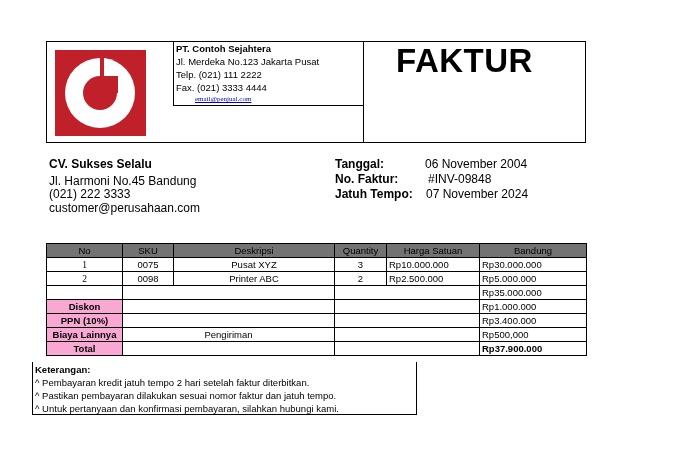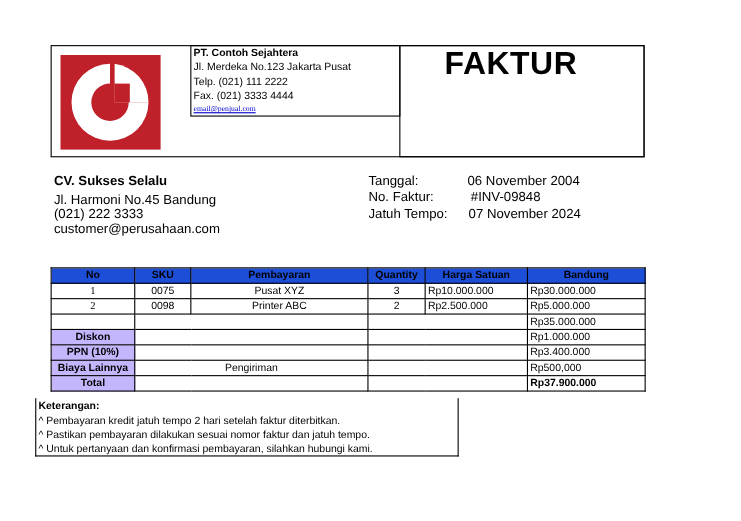--- a/index.html
+++ b/index.html
@@ -2,29 +2,29 @@
 <html><head>
 <meta charset="utf-8">
 <style>
   html, body { margin:0; padding:0; background:#ffffff; }
   body { width:674px; height:474px; position:relative; overflow:hidden; font-family:"Liberation Sans", sans-serif; color:#000; }
   .box { position:absolute; border:1px solid #000; box-sizing:border-box; }
   .logo { position:absolute; left:55px; top:50px; width:91px; height:86px; background:#C0202A; }
   .co-line { position:absolute; left:176px; font-size:9.5px; white-space:nowrap; }
   .co-name { font-weight:bold; }
   .co-email { font-family:"Liberation Serif", serif; font-size:7px; color:#0000cc; text-decoration:underline; }
-  .title { position:absolute; left:364px; top:42px; width:201px; text-align:center; font-size:29px; font-weight:bold; letter-spacing:0.5px; }
+  .title { position:absolute; left:364px; top:42px; width:201px; text-align:center; font-size:33px; font-weight:bold; letter-spacing:0.5px; }
   .cust { position:absolute; left:49px; font-size:12px; white-space:nowrap; }
   .cust-name { font-weight:bold; }
-  .meta-label { position:absolute; left:335px; font-size:12px; font-weight:normal; white-space:nowrap; }
+  .meta-label { position:absolute; left:335px; font-size:12px; font-weight:bold; white-space:nowrap; }
   .meta-val { position:absolute; font-size:12px; white-space:nowrap; }
   table.items { position:absolute; left:46px; top:243px; border-collapse:collapse; font-size:9.5px; table-layout:fixed; }
   table.items td, table.items th { border:1px solid #000; height:14px; padding:0 2px; box-sizing:border-box; white-space:nowrap; }
-  table.items th { background:#1d4ed8; font-weight:bold; text-align:center; }
-  .lbl { background:#c4b5fd; font-weight:bold; text-align:center; }
+  table.items th { background:#737373; font-weight:normal; text-align:center; }
+  .lbl { background:#f9a8d4; font-weight:bold; text-align:center; }
   .c { text-align:center; }
   .l { text-align:left; }
   .b { font-weight:bold; }
   .notes { position:absolute; left:32px; top:362px; width:385px; height:53px; border:1px solid #000; border-top:none; box-sizing:border-box; font-size:9.5px; padding:1px 2px; }
   .notes div { line-height:13px; white-space:nowrap; }
 </style>
 </head>
 <body>
 
 <div class="box" style="left:46px;top:41px;width:540px;height:102px;"></div>
@@ -37,21 +37,21 @@
     <path d="M49 8 L49 43 L80 43 A35 35 0 0 0 49 8 Z" fill="#ffffff"></path>
     <rect x="45" y="8" width="4" height="35" fill="#C0202A"></rect>
     <rect x="49" y="26" width="14" height="17" fill="#C0202A"></rect>
   </svg>
 </div>
 
 <div class="co-line co-name" style="top:43px;">PT. Contoh Sejahtera</div>
 <div class="co-line" style="top:56px;">Jl. Merdeka No.123 Jakarta Pusat</div>
 <div class="co-line" style="top:69px;text-align:right;">Telp. (021) 111 2222</div>
 <div class="co-line" style="top:82px;">Fax. (021) 3333 4444</div>
-<div class="co-line co-email" style="top:95px;">email@penjual.com</div>
+<div class="co-line co-email" style="top:95px;margin-left:19px;">email@penjual.com</div>
 
 <div class="title">FAKTUR</div>
 
 <div class="cust cust-name" style="top:157px;">CV. Sukses Selalu</div>
 <div class="cust" style="top:174px;">Jl. Harmoni No.45 Bandung</div>
 <div class="cust" style="top:187px;">(021) 222 3333</div>
 <div class="cust" style="top:201px;">customer@perusahaan.com</div>
 
 <div class="meta-label" style="top:157px;">Tanggal:</div>
 <div class="meta-val" style="top:157px;left:425px;">06 November 2004</div>
@@ -66,21 +66,21 @@
       <col style="width:51px">
       <col style="width:161px">
       <col style="width:52px">
       <col style="width:93px">
       <col style="width:107px">
   </colgroup>
   <tbody>
       <tr>
     <th>No</th>
     <th>SKU</th>
-    <th>Pembayaran</th>
+    <th>Deskripsi</th>
     <th>Quantity</th>
     <th>Harga Satuan</th>
     <th>Bandung</th>
   </tr>
   <tr>
     <td class="c" style="font-family:'Liberation Serif',serif;">1</td>
     <td class="c">0075</td>
     <td class="c">Pusat XYZ</td>
     <td class="c">3</td>
     <td class="l">Rp10.000.000</td>

